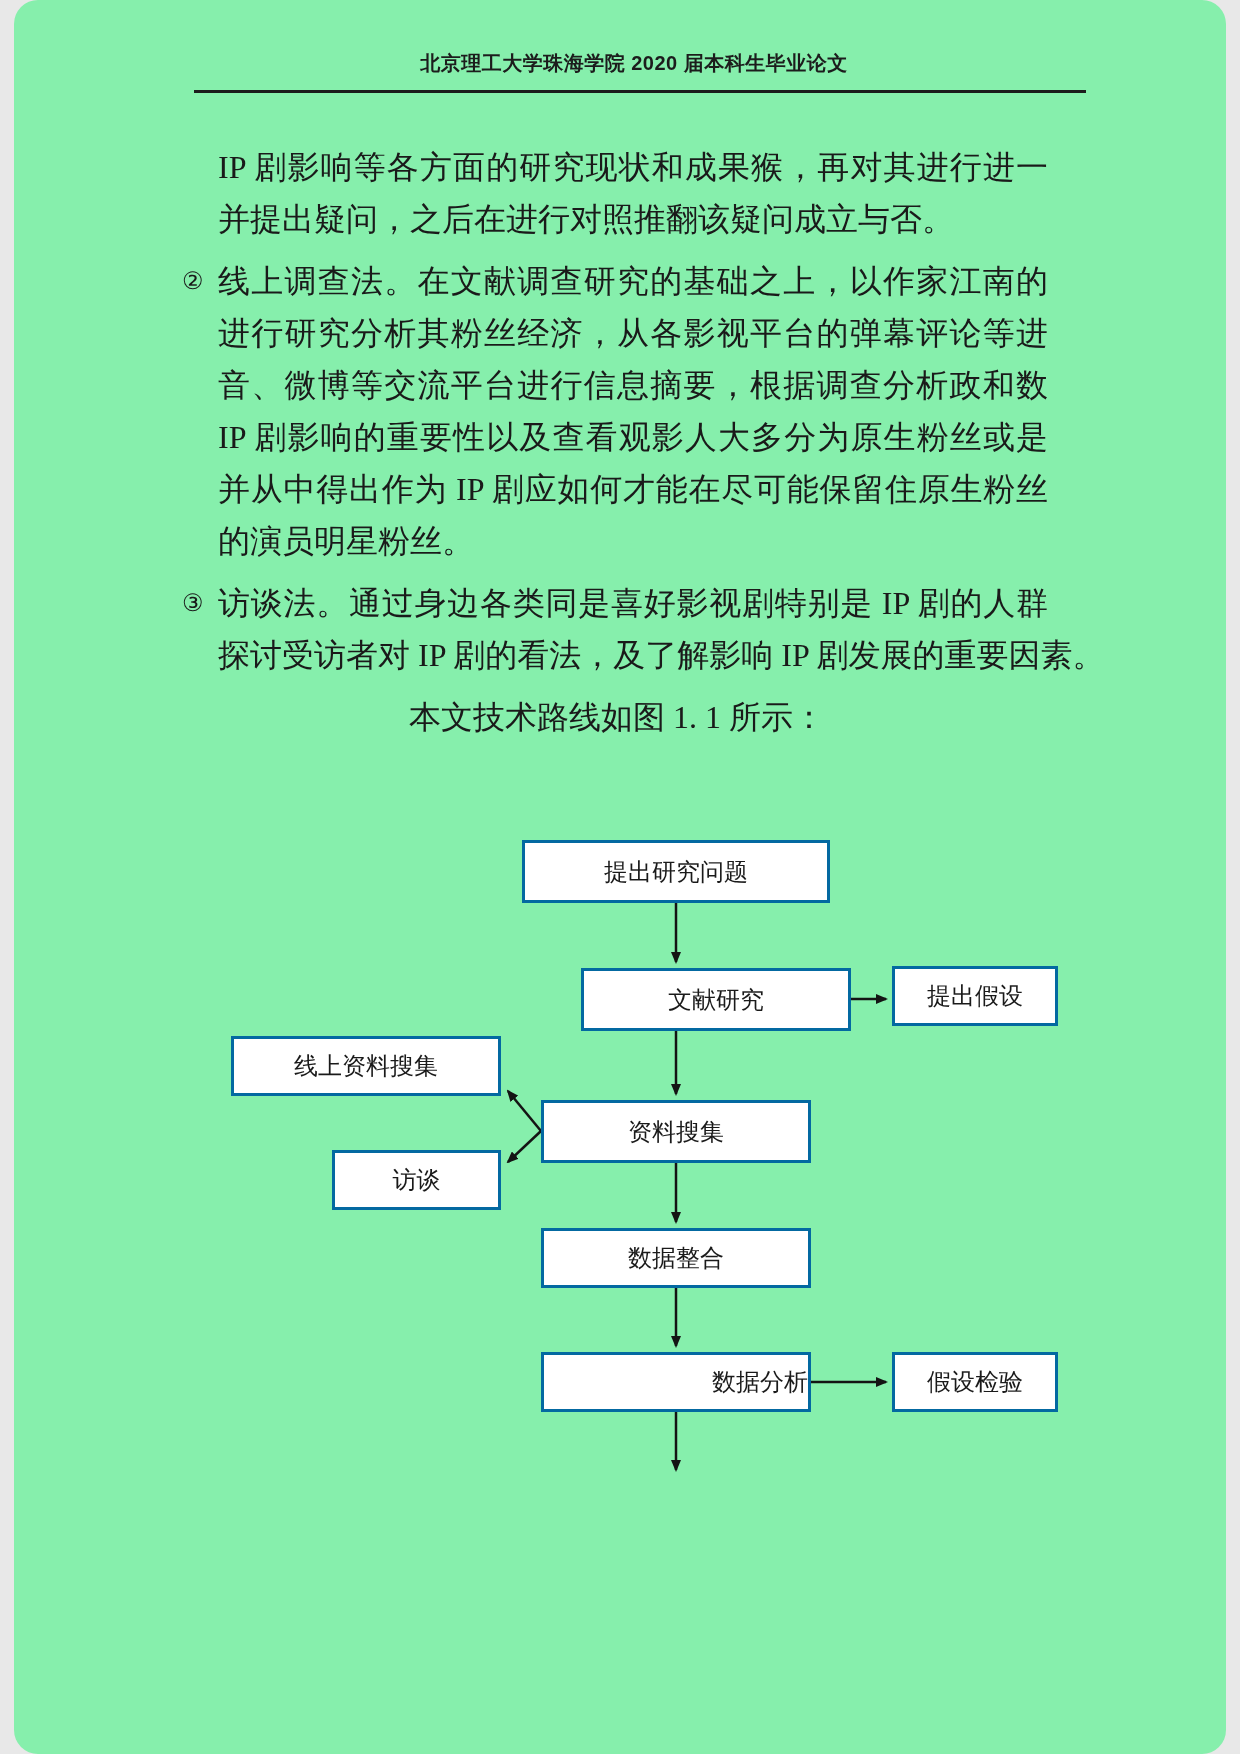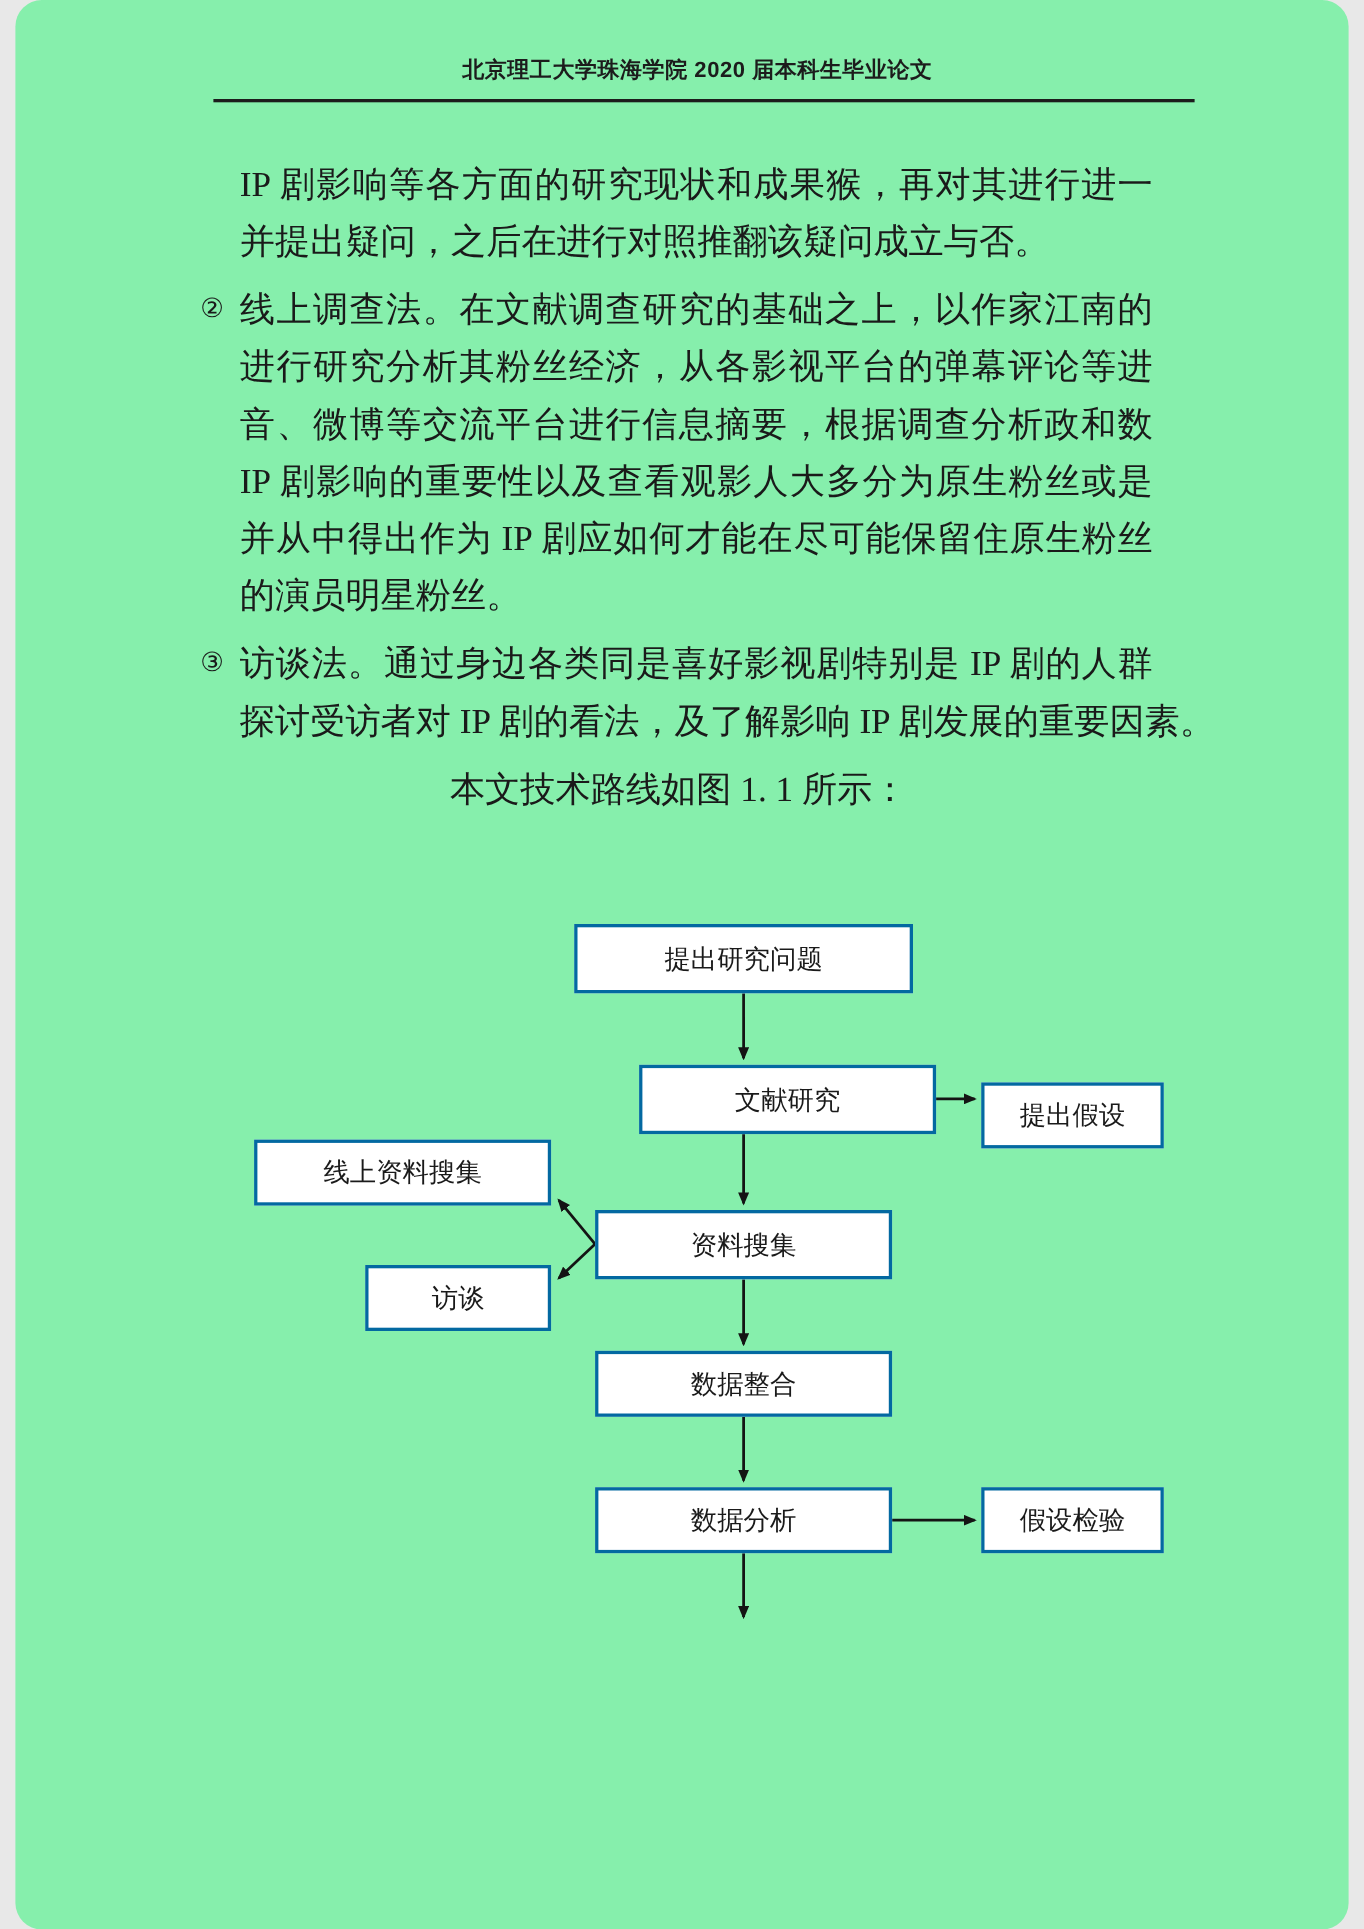--- a/index.html
+++ b/index.html
@@ -112,41 +112,41 @@
     </svg>
 
     <div class="fnode" style="left:508px; top:50px;  width:308px; height:63px;">
       <span>提出研究问题</span>
     </div>
 
     <div class="fnode" style="left:527px; top:178px; width:270px; height:63px;margin-left:40px;">
       <span>文献研究</span>
     </div>
 
-    <div class="fnode" style="left:878px; top:194px; width:166px; height:60px;text-align:center;">
+    <div class="fnode" style="left:878px; top:176px; width:166px; height:60px;text-align:center;">
       <span>提出假设</span>
     </div>
 
     <div class="fnode" style="left:217px; top:246px; width:270px; height:60px;">
       <span>线上资料搜集</span>
     </div>
 
     <div class="fnode" style="left:527px; top:310px; width:270px; height:63px;text-align:center;">
       <span>资料搜集</span>
     </div>
 
     <div class="fnode" style="left:318px; top:360px; width:169px; height:60px;">
       <span>访谈</span>
     </div>
 
     <div class="fnode" style="left:527px; top:438px; width:270px; height:60px;">
       <span>数据整合</span>
     </div>
 
-    <div class="fnode" style="left:527px; top:562px; width:270px; height:60px;">
+    <div class="fnode" style="left:527px; top:562px; width:270px; height:60px;justify-content:flex-end;">
       <span>数据分析</span>
     </div>
 
     <div class="fnode" style="left:878px; top:562px; width:166px; height:60px;">
       <span>假设检验</span>
     </div>
 
 
   </div>
 </div>

